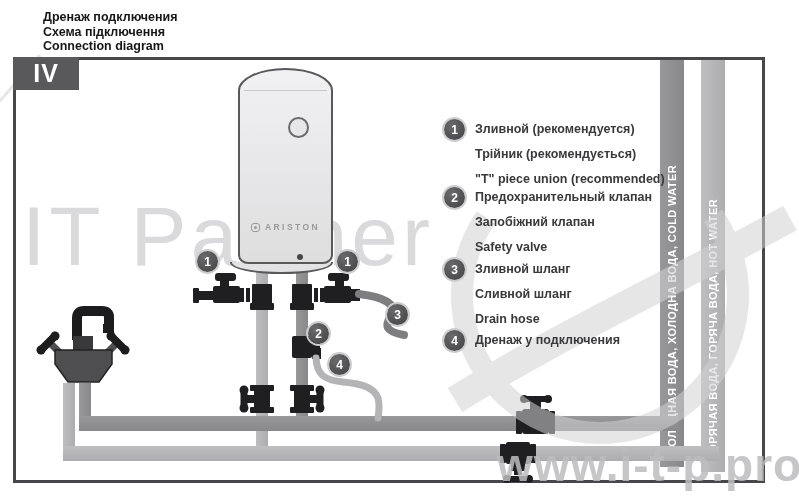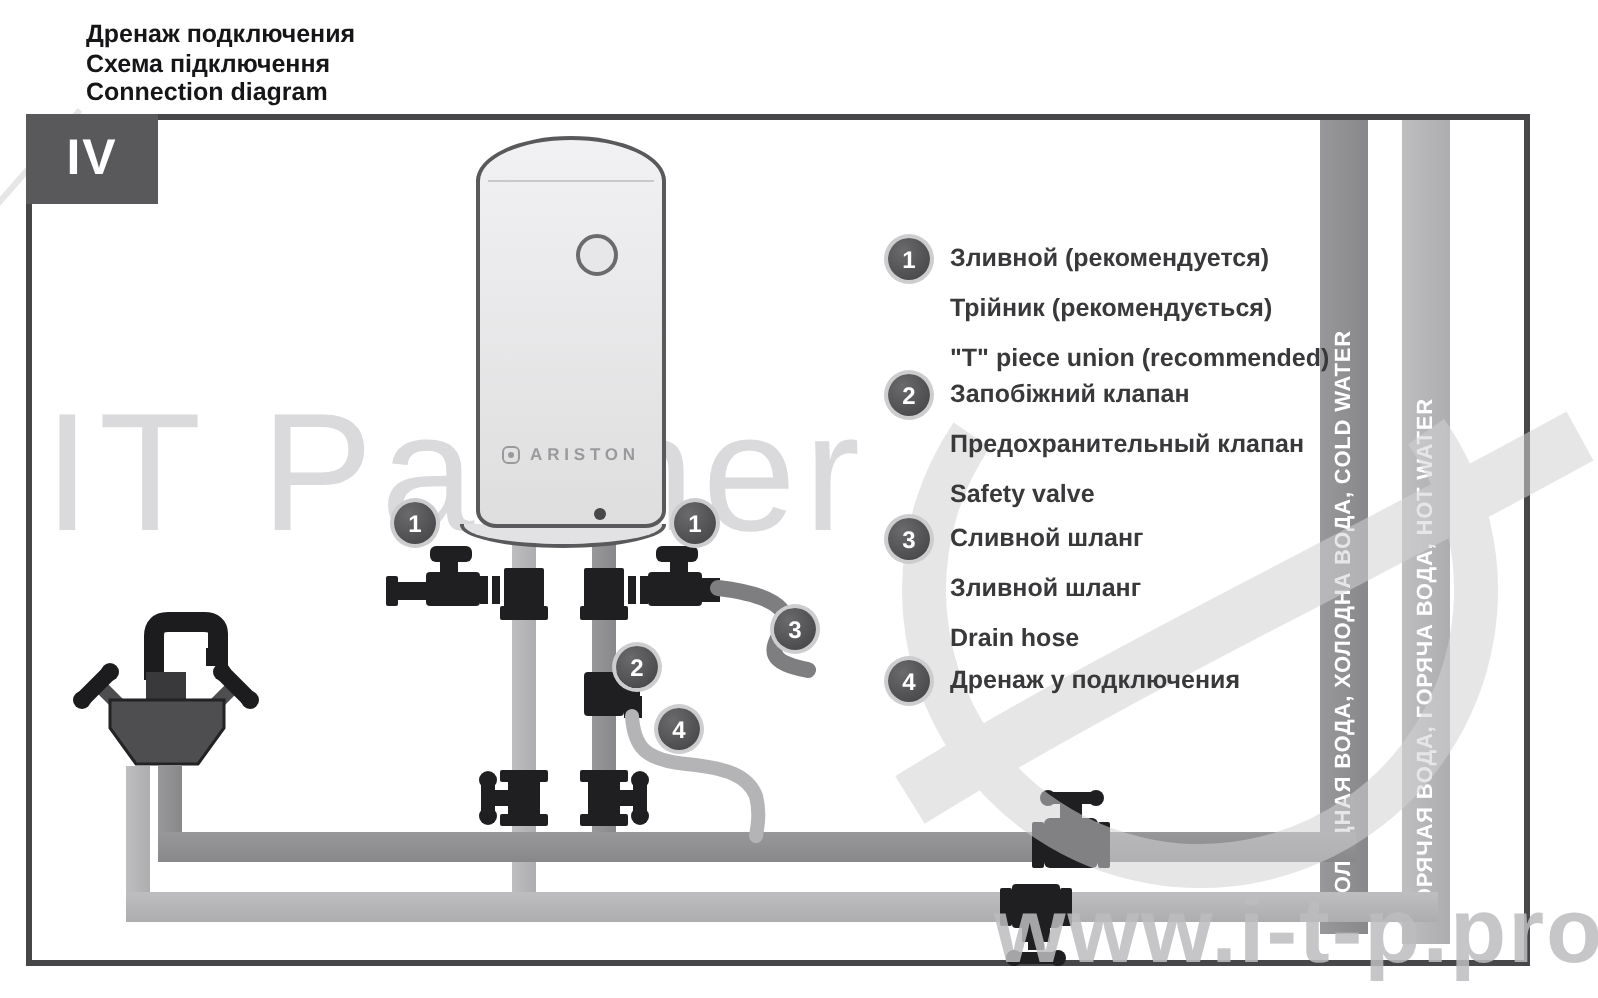--- a/index.html
+++ b/index.html
@@ -6,21 +6,21 @@
   body{
     width:799px;height:499px;position:relative;overflow:hidden;background:#fff;
     font-family:"Liberation Sans","DejaVu Sans",sans-serif;
   }
   
   .header{position:absolute;left:43px;top:10px;z-index:9;color:#161618;
     font-size:12.5px;font-weight:700;line-height:14.5px;}
   
   .frame{position:absolute;left:13px;top:57px;width:752px;height:426px;
     border:3px solid #47474a;box-sizing:border-box;z-index:2;}
-  .roman-box{position:absolute;left:13px;top:57px;width:66px;height:45px;z-index:9;
+  .roman-box{position:absolute;left:13px;top:57px;width:66px;height:33px;z-index:9;
     background:#59595b;color:#fff;font-size:25px;font-weight:700;
     display:flex;align-items:center;justify-content:center;letter-spacing:1px;}
   
   .wm-brand{position:absolute;left:22px;top:188px;z-index:1;color:#dadadc;
     font-size:84px;font-weight:400;letter-spacing:4px;white-space:nowrap;}
   
   .wm-front{position:absolute;left:0;top:0;width:799px;height:499px;z-index:6;pointer-events:none;}
   .wm-site{position:absolute;left:497px;top:438px;z-index:7;color:#bdbdbf;opacity:.85;
     font-size:46px;font-weight:700;letter-spacing:1px;white-space:nowrap;}
   
@@ -200,30 +200,30 @@
   <div class="badge">1</div>
   <div class="lines">
     <div>Зливной (рекомендуется)</div>
     <div>Трійник (рекомендується)</div>
     <div>"T" piece union (recommended)</div>
   </div>
 </div>
 <div class="callout" style="top:185px;">
   <div class="badge">2</div>
   <div class="lines">
+    <div>Предохранительный клапан</div>
     <div>Запобіжний клапан</div>
-    <div>Предохранительный клапан</div>
     <div>Safety valve</div>
   </div>
 </div>
 <div class="callout" style="top:257px;">
   <div class="badge">3</div>
   <div class="lines">
+    <div>Зливной шланг</div>
     <div>Сливной шланг</div>
-    <div>Зливной шланг</div>
     <div>Drain hose</div>
   </div>
 </div>
 <div class="callout" style="top:328px;">
   <div class="badge">4</div>
   <div class="lines">
     <div>Дренаж у подключения</div>
   </div>
 </div>
 

